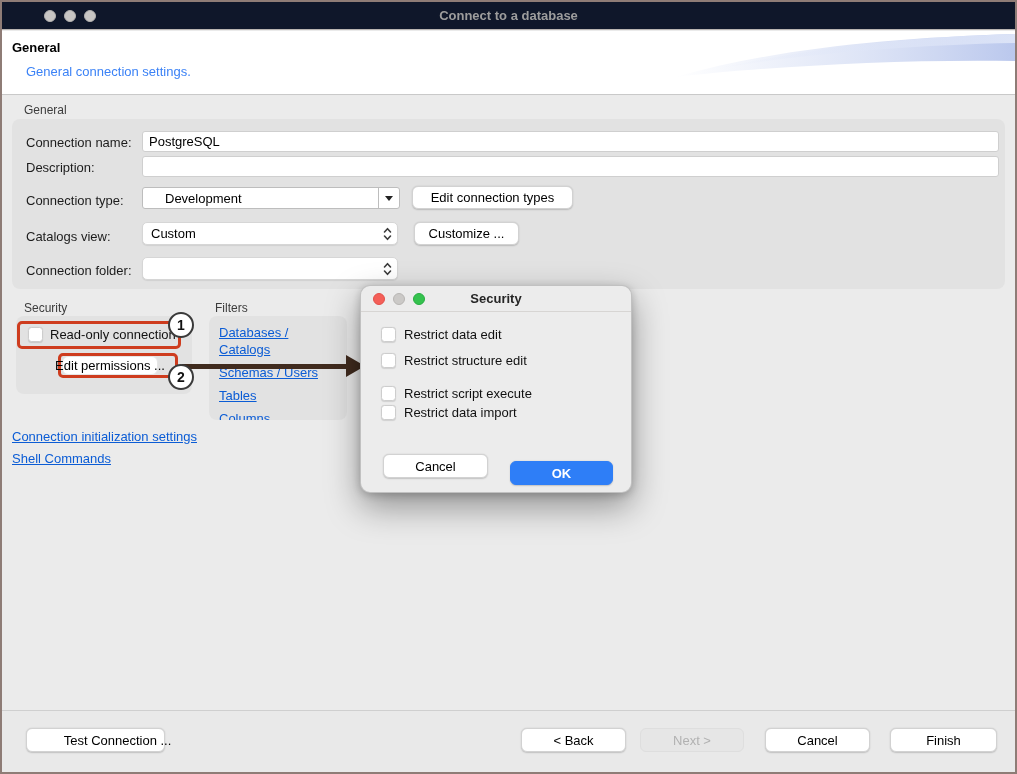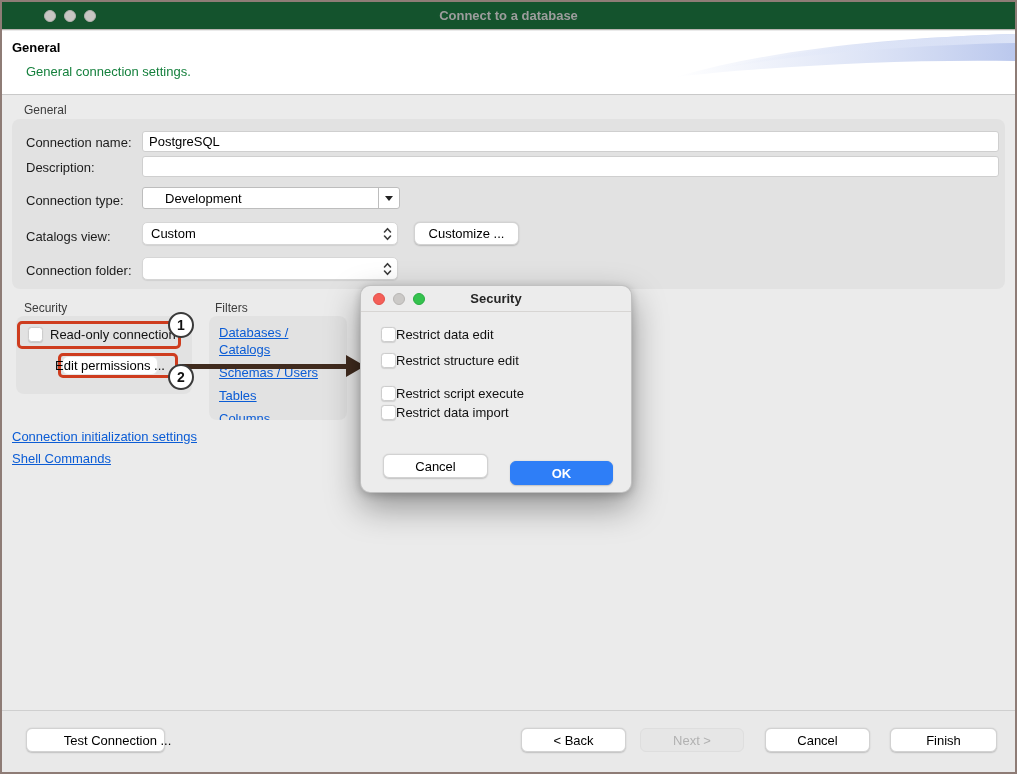--- a/index.html
+++ b/index.html
@@ -7,37 +7,37 @@
   body { background:#f5f5f5; }
 
   .window{
     position:relative; width:1017px; height:774px;
     border:2px solid #8e7c76; background:#eaeaea; overflow:hidden;
   }
 
   
   .titlebar{
     position:absolute; left:0; top:0; right:0; height:28px;
-    background:#14532d; border-bottom:1px solid #b9b5b2;
+    background:#0f172a; border-bottom:1px solid #b9b5b2;
     display:flex; align-items:center;padding-left:32px;
   }
   .lights{ display:flex; gap:8px; margin-left:10px; }
   .light{ width:12px; height:12px; border-radius:50%; background:#c8c6c4; border:1px solid #b3b1af; }
   .win-title{
     position:absolute; left:0; right:0; text-align:center;
     font-weight:bold; font-size:13px; color:#9d9d9d;
   }
 
   
   .header{
     position:absolute; left:0; top:29px; right:0; height:64px;
     background:#ffffff; border-bottom:1px solid #c9c9c9; overflow:hidden;
   }
   .header-title{ position:absolute; left:10px; top:9px; font-size:13px; font-weight:bold; color:#000; }
-  .header-sub{ position:absolute; left:24px; top:33px; font-size:13px; color:#15803d; }
+  .header-sub{ position:absolute; left:24px; top:33px; font-size:13px; color:#3b82f6; }
   .swoosh{ position:absolute; right:0; top:0; }
 
   
   .content{ position:absolute; left:0; top:94px; right:0; bottom:62px; background:#ebebeb; }
 
   .group-label{ position:absolute; font-size:12px; color:#3c3c3c; }
   .panel{ position:absolute; background:#e2e2e2; border-radius:8px; }
 
   .fld-label{ position:absolute; font-size:13px; color:#1c1c1c; white-space:nowrap; }
 
@@ -110,21 +110,21 @@
     position:absolute; left:358px; top:283px; width:272px; height:208px;
     background:#ececec; border-radius:10px; border:1px solid rgba(0,0,0,.18);
     box-shadow:0 14px 34px rgba(0,0,0,.38), 0 2px 8px rgba(0,0,0,.2); z-index:10;
   }
   .popup-titlebar{
     position:absolute; left:0; top:0; right:0; height:26px;
     border-bottom:1px solid #d7d5d3; display:flex; align-items:center;
     border-radius:10px 10px 0 0;
   }
   .popup-title{ position:absolute; left:0; right:0; text-align:center; font-size:13px; font-weight:bold; color:#262626; }
-  .popup-row{ position:absolute; left:20px; display:flex; align-items:center; font-size:13px; color:#111; white-space:nowrap; }
+  .popup-row{ position:absolute; left:20px; display:flex; align-items:center; gap:8px; font-size:13px; color:#111; white-space:nowrap; }
 
   
   .footer{
     position:absolute; left:0; bottom:0; right:0; height:62px;
     background:#e9e9e9; border-top:1px solid #cfcfcf;
   }
 </style>
 </head>
 <body>
 
@@ -170,20 +170,21 @@
     <div class="fld-label" style="left:24px; top:64px;">Description:</div>
     <input class="textfield" style="left: 140px; top: 60px; width: 857px;" value="">
 
     <div class="fld-label" style="left:24px; top:97px;">Connection type:</div>
     <div class="combo" style="left:140px; top:91px; width:258px;">
       <span class="val">Development</span>
       <span class="dd">
           <span class="tri-down"></span>
         </span>
     </div>
+    <div class="btn" style="left:410px; top:90px; width:161px;">Edit connection types</div>
 
     <div class="fld-label" style="left:24px; top:133px;">Catalogs view:</div>
     <div class="macselect" style="left:140px; top:126px; width:256px;">
       <span class="val">Custom</span>
       <span class="stepper">
         <svg width="9" height="14" viewBox="0 0 9 14">
             <path d="M1.5 5 L4.5 1.7 L7.5 5" fill="none" stroke="#3c3c3c" stroke-width="1.6" stroke-linecap="round" stroke-linejoin="round"></path>
             <path d="M1.5 9 L4.5 12.3 L7.5 9" fill="none" stroke="#3c3c3c" stroke-width="1.6" stroke-linecap="round" stroke-linejoin="round"></path>
           </svg>
       </span>

